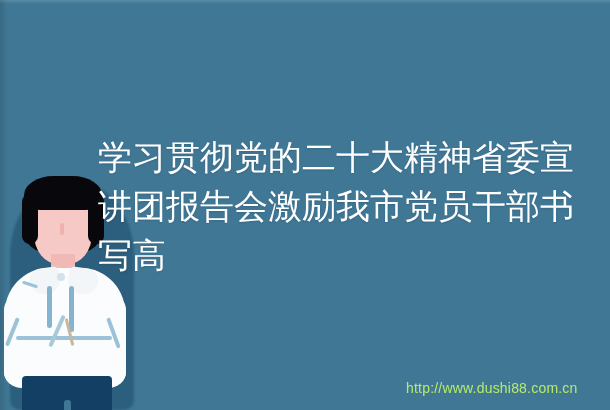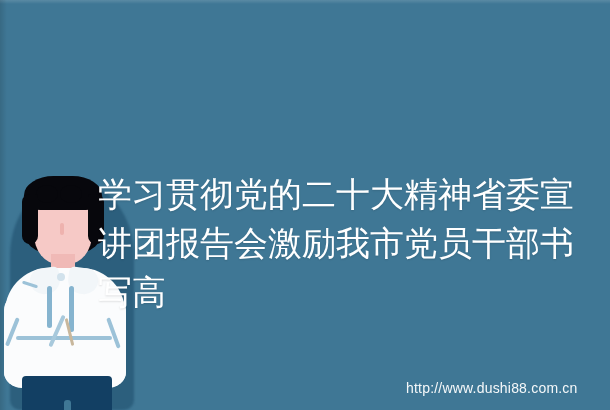--- a/index.html
+++ b/index.html
@@ -39,29 +39,28 @@
     top: 133px;
     width: 500px;
     color: #ffffff;
     font-size: 34px;
     line-height: 49px;
     letter-spacing: 0px;
     white-space: pre-wrap;
     text-align: left;
     font-weight: 400;
     text-shadow: 0 1px 2px rgba(0,0,0,0.12);
-    margin-top: 37px;
   }
 
   
   .watermark {
     position: absolute;
     left: 406px;
     top: 379px;
-    color: #ffffff;
+    color: #bef264;
     font-size: 14px;
     line-height: 18px;
     letter-spacing: 0.2px;
     opacity: 0.95;
   }
 
   
   .figure {
     position: absolute;
     left: 0px;

